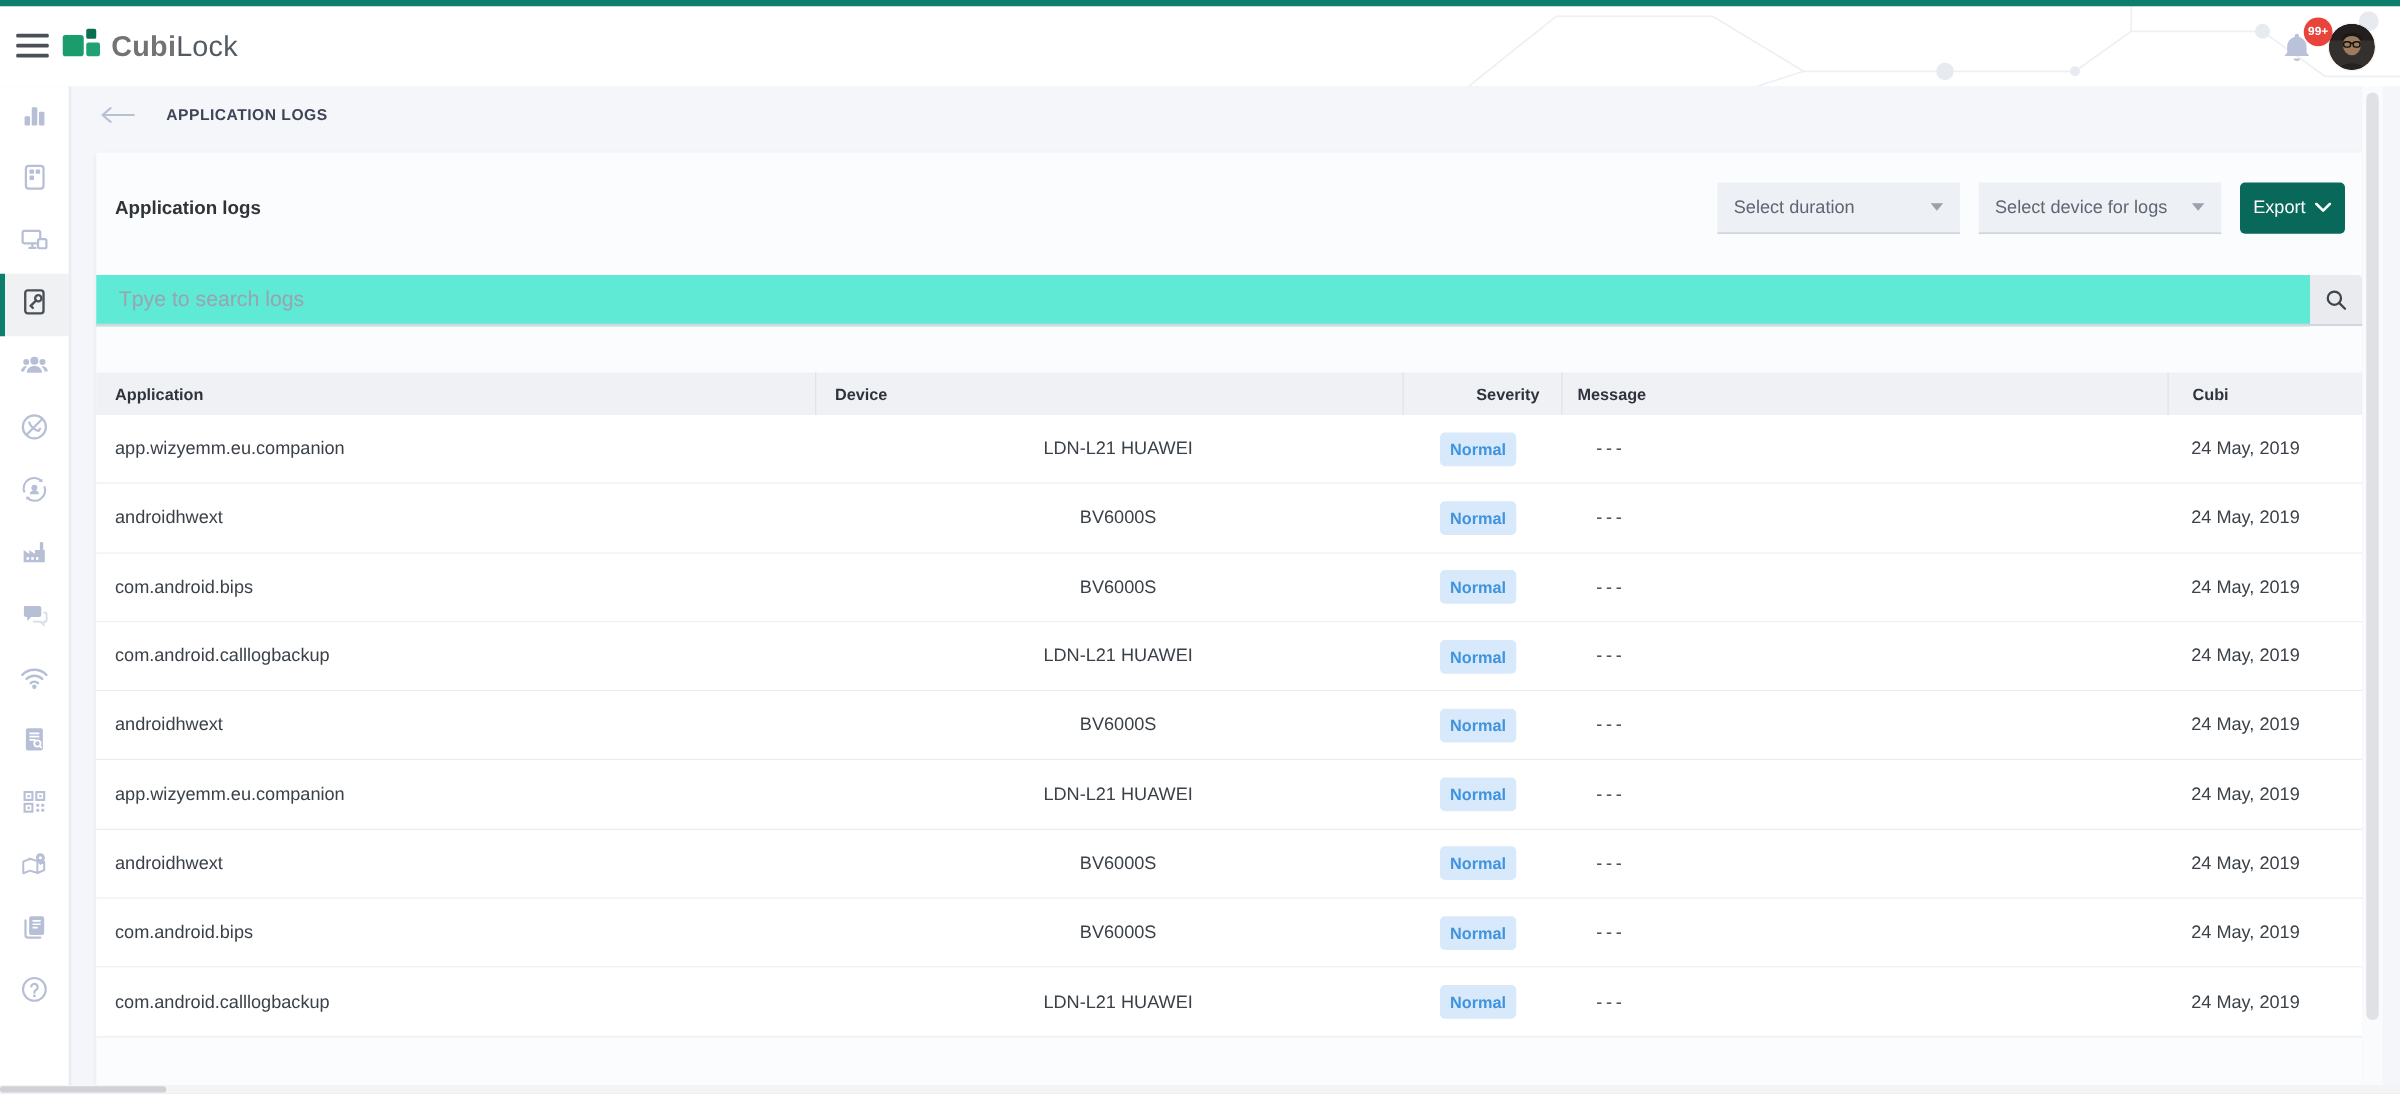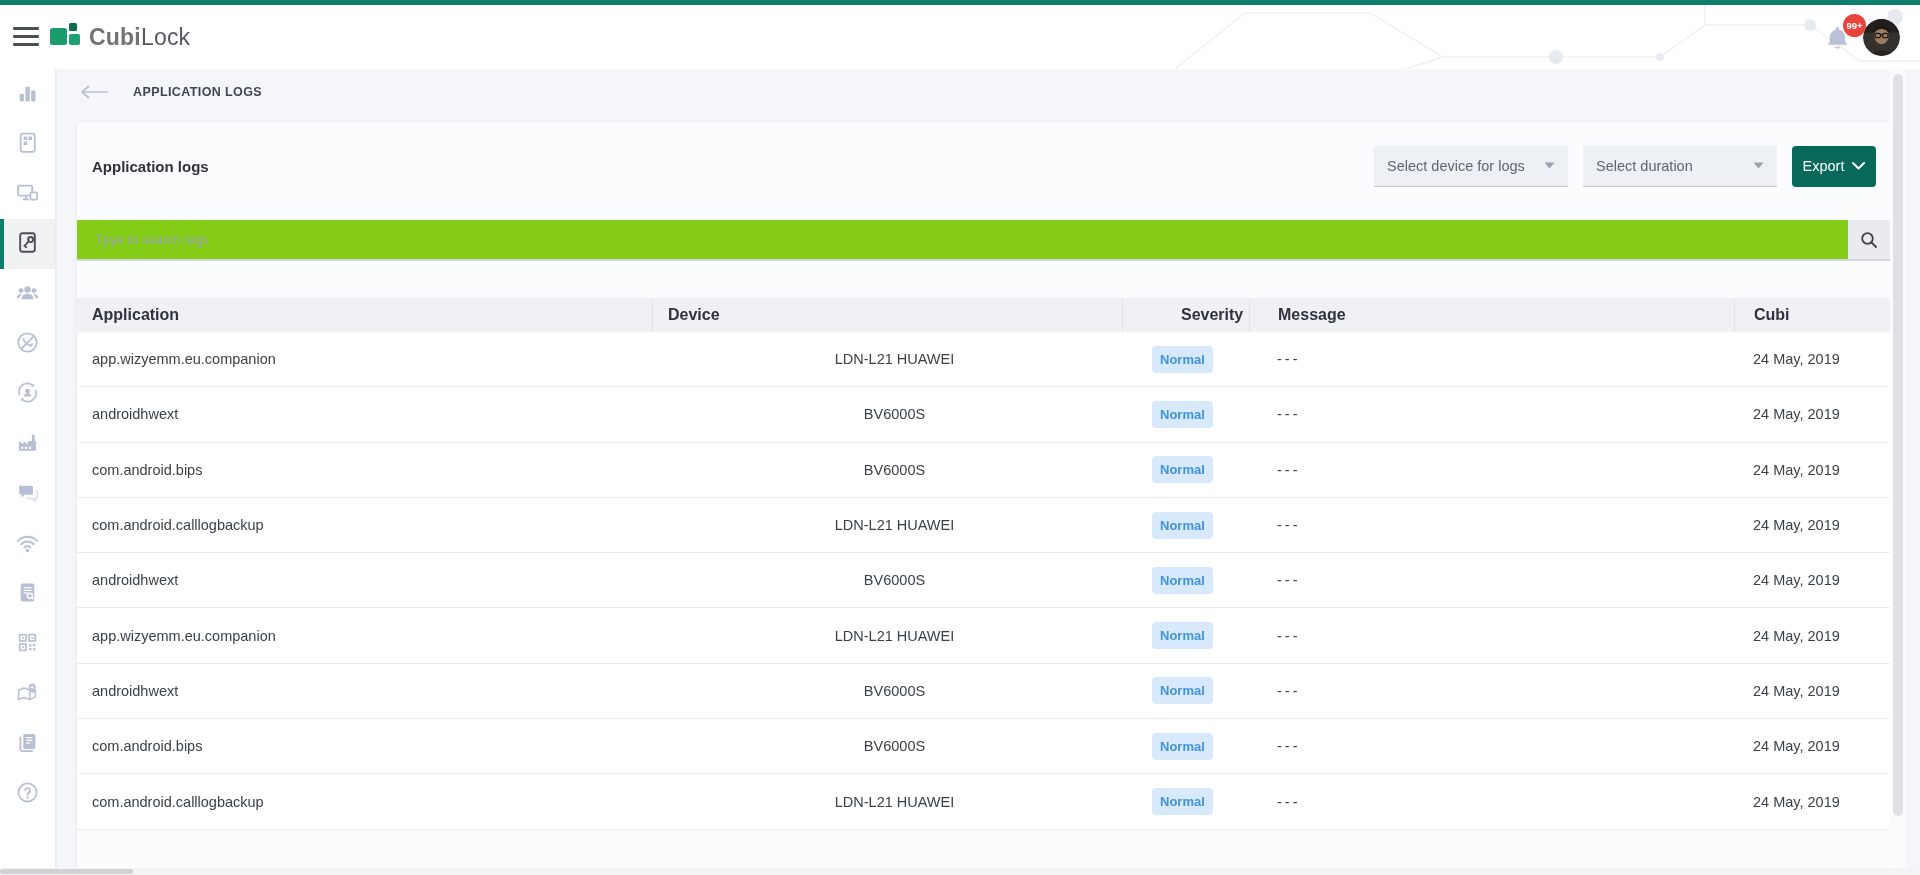--- a/index.html
+++ b/index.html
@@ -37,32 +37,32 @@
   .card { position:absolute; left:20px; right:30px; top:53px; bottom:0; background:#fbfcfd; box-shadow:0 1px 4px rgba(40,52,66,.07); }
   .card-head { height:88px; display:flex; align-items:center; padding:0 14px 0 15px; }
   .card-title { font-size:15px; font-weight:700; color:#2e3338; }
   .controls { margin-left:auto; display:flex; align-items:center; gap:15px; }
   .select { width:194px; height:41px; background:#edf0f4; border-bottom:1px solid #c7ccd4; display:flex; align-items:center; padding:0 13px; cursor:pointer; }
   .select .sel-text { font-size:14.5px; color:#5d6672; }
   .select svg { margin-left:auto; }
   .export-btn { width:84px; height:41px; background:var(--export,#08695a); border:none; border-radius:4px; color:#fff; font-size:14.5px; font-family:inherit; display:flex; align-items:center; justify-content:center; gap:8px; cursor:pointer; }
 
   .search-row { position:absolute; top:98px; left:0; right:0; height:41px; display:flex; }
-  .search-input { flex:1; background:#84cc16; border:none; border-bottom:2px solid #d3d6dc; padding:0 18px; font-size:13px; font-family:inherit; color:#3c424a; outline:none; }
+  .search-input { flex:1; background:#5eead4; border:none; border-bottom:2px solid #d3d6dc; padding:0 18px; font-size:17px; font-family:inherit; color:#3c424a; outline:none; }
   .search-input::placeholder { color:#9aa3b1; }
   .search-btn { width:42px; background:#e9ebef; border:none; border-bottom:2px solid #d3d6dc; display:flex; align-items:center; justify-content:center; cursor:pointer; border-radius:0 4px 0 0; }
 
   .table { position:absolute; top:176px; left:0; right:0; }
   .thead, .trow { display:grid; grid-template-columns:560px 470px 127px 485px 1fr; padding:0 15px; align-items:center; }
-  .thead { height:34px; background:#eff1f5; font-size:16px; font-weight:700; color:#2f343c; }
+  .thead { height:34px; background:#eff1f5; font-size:13px; font-weight:700; color:#2f343c; }
   .thead > div { height:100%; display:flex; align-items:center; }
   .thead > div + div { border-left:1px solid #e0e3e9; }
   .th-device { padding-left:15px; }
   .th-sev { padding-left:58px; }
-  .th-msg { padding-left:28px; }
+  .th-msg { padding-left:12px; }
   .th-date { padding-left:19px; }
   .trow { height:55.3px; background:#fff; border-bottom:1px solid #ededf0; font-size:14.5px; color:#3b4148; }
   .td-device { padding-left:15px;text-align:center; }
   .td-msg { padding-left:28px; letter-spacing:3px; }
   .td-date { padding-left:19px; }
   .badge { display:inline-block; margin-left:30px; background:var(--badge-bg,#d7e9fa); color:var(--badge-text,#4093dd); font-size:13px; font-weight:700; padding:6px 8px; border-radius:4px; }
 
   
   .vtrack { position:absolute; right:14px; top:69px; bottom:7px; width:16px; background:#fafbfc; z-index:3; }
   .vthumb { position:absolute; right:17px; top:74px; width:10px; height:742px; background:#dfe1e5; border-radius:5px; z-index:7; cursor:pointer; }
@@ -272,27 +272,27 @@
       </button>
       <span class="crumb-label">APPLICATION LOGS</span>
     </div>
 
     <section class="card">
 
       <div class="card-head">
         <span class="card-title">Application logs</span>
         <div class="controls">
           <div class="select">
-            <span class="sel-text">Select device for logs</span>
+            <span class="sel-text">Select duration</span>
             <svg width="11" height="7" viewBox="0 0 11 7">
                 <path d="M0.5 0.5 h10 l-5 6 z" fill="#9aa1ac"></path>
               </svg>
           </div>
           <div class="select">
-            <span class="sel-text">Select duration</span>
+            <span class="sel-text">Select device for logs</span>
             <svg width="11" height="7" viewBox="0 0 11 7">
                 <path d="M0.5 0.5 h10 l-5 6 z" fill="#9aa1ac"></path>
               </svg>
           </div>
           <button class="export-btn">
             <span>Export</span>
             <svg width="13" height="8" viewBox="0 0 13 8">
                 <path d="M1 1 l5.5 5.5 L12 1" stroke="#fff" stroke-width="2" fill="none" stroke-linecap="round" stroke-linejoin="round"></path>
               </svg>
           </button>

